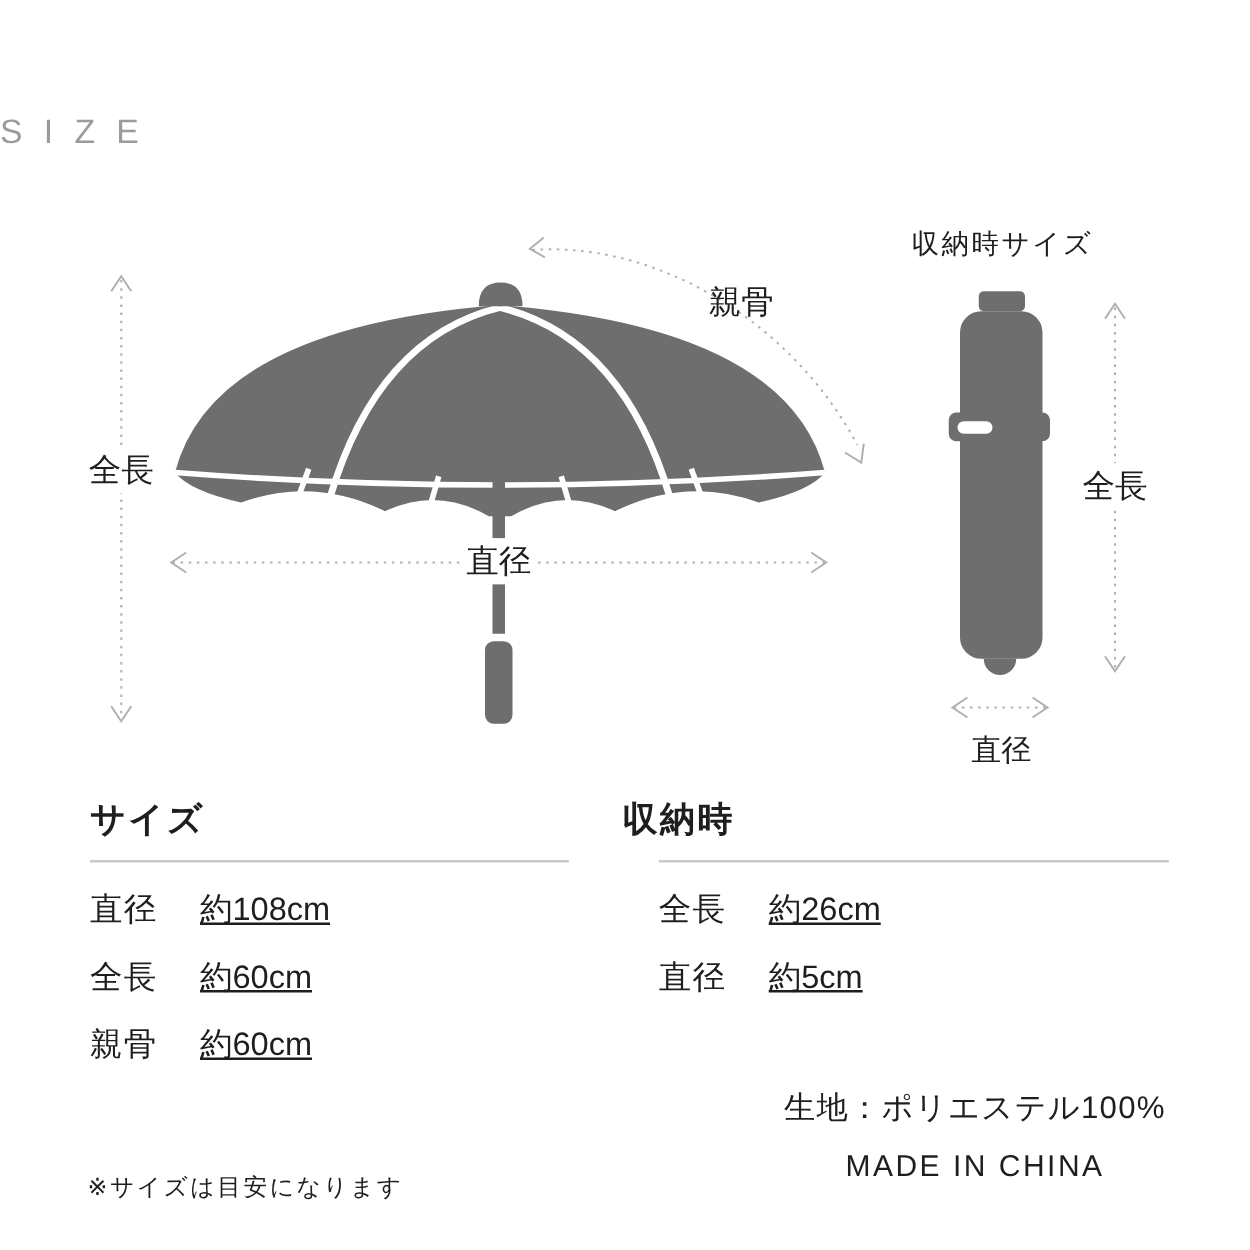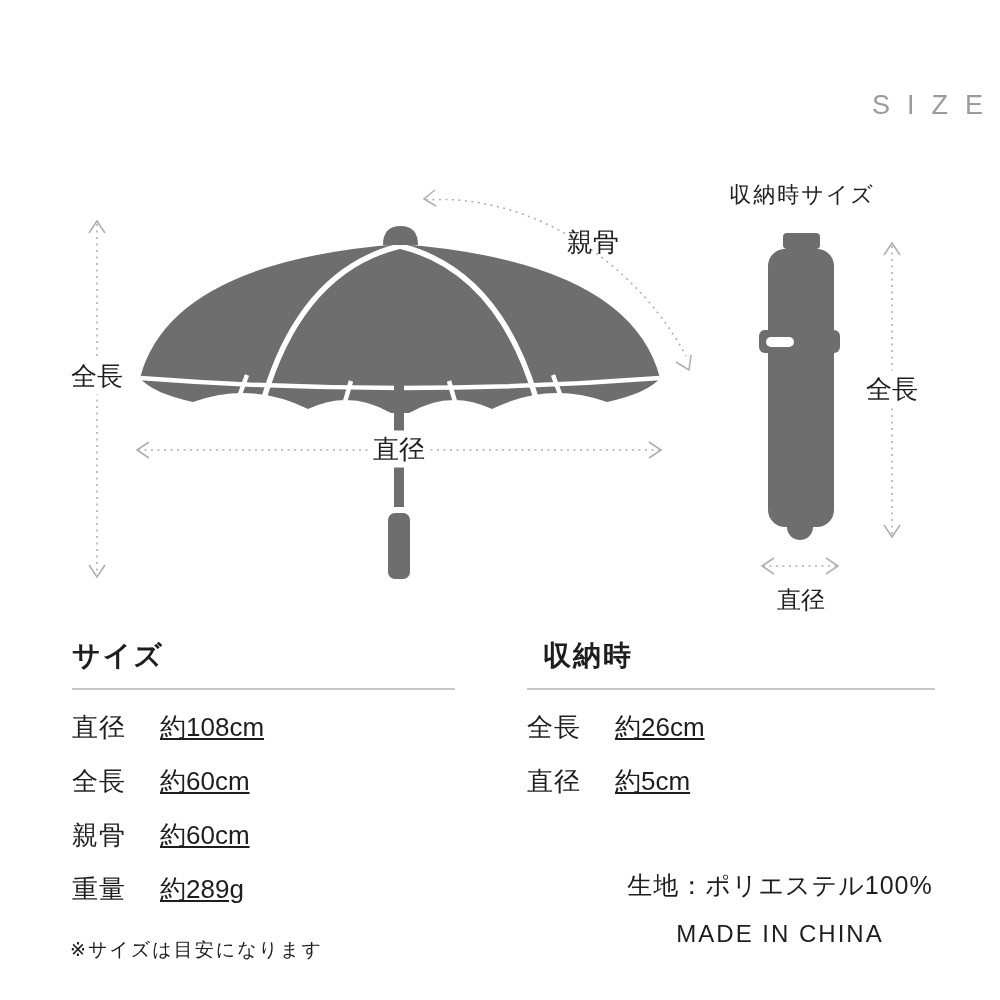--- a/index.html
+++ b/index.html
@@ -2,22 +2,22 @@
 <html><head>
 <meta charset="utf-8">
 <style>
   html,body{margin:0;padding:0;background:#fff;}
   .page{
     position:relative;width:1000px;height:1000px;background:#ffffff;overflow:hidden;
     font-family:"Liberation Sans","DejaVu Sans",sans-serif;color:#1e1e1e;
   }
   .abs{position:absolute;}
   .page-title{
-    top:90px;left:0;width:1000px;text-align:right;
-    font-size:27px;letter-spacing:17px;padding-left:17px;box-sizing:border-box;
+    top:90px;left:0;width:1000px;text-align:left;
+    font-size:27px;letter-spacing:17px;box-sizing:border-box;
     color:#9b9b9b;font-weight:400;
   }
   svg{position:absolute;top:0;left:0;}
   .dim-label{
     font-size:26px;color:#1e1e1e;white-space:nowrap;
     transform:translate(-50%,-50%);
   }
   .on-line{background:#ffffff;padding:1px 4px;}
   .folded-title{
     font-size:22px;letter-spacing:2px;transform:translate(-50%,-50%);white-space:nowrap;
@@ -126,28 +126,24 @@
       <span class="val">約108cm</span>
     </div>
     <div class="spec-row" style="margin-bottom:19px;">
       <span class="lbl">全長</span>
       <span class="val">約60cm</span>
     </div>
     <div class="spec-row" style="margin-bottom:19px;">
       <span class="lbl">親骨</span>
       <span class="val">約60cm</span>
     </div>
-    <div class="spec-row">
-      <span class="lbl">重量</span>
-      <span class="val">約289g</span>
-    </div>
   </div>
   <div class="abs size-note" style="left:70px;top:913px;">※サイズは目安になります</div>
 
-  <div class="abs tbl-heading" style="left:543px;top:637px;">収納時</div>
+  <div class="abs tbl-heading" style="left:498px;top:637px;">収納時</div>
   <div class="abs divider" style="left:527px;top:688px;width:408px;"></div>
   <div class="abs" style="left:527px;top:710px;">
     <div class="spec-row" style="margin-bottom:19px;">
       <span class="lbl">全長</span>
       <span class="val">約26cm</span>
     </div>
     <div class="spec-row">
       <span class="lbl">直径</span>
       <span class="val">約5cm</span>
     </div>

